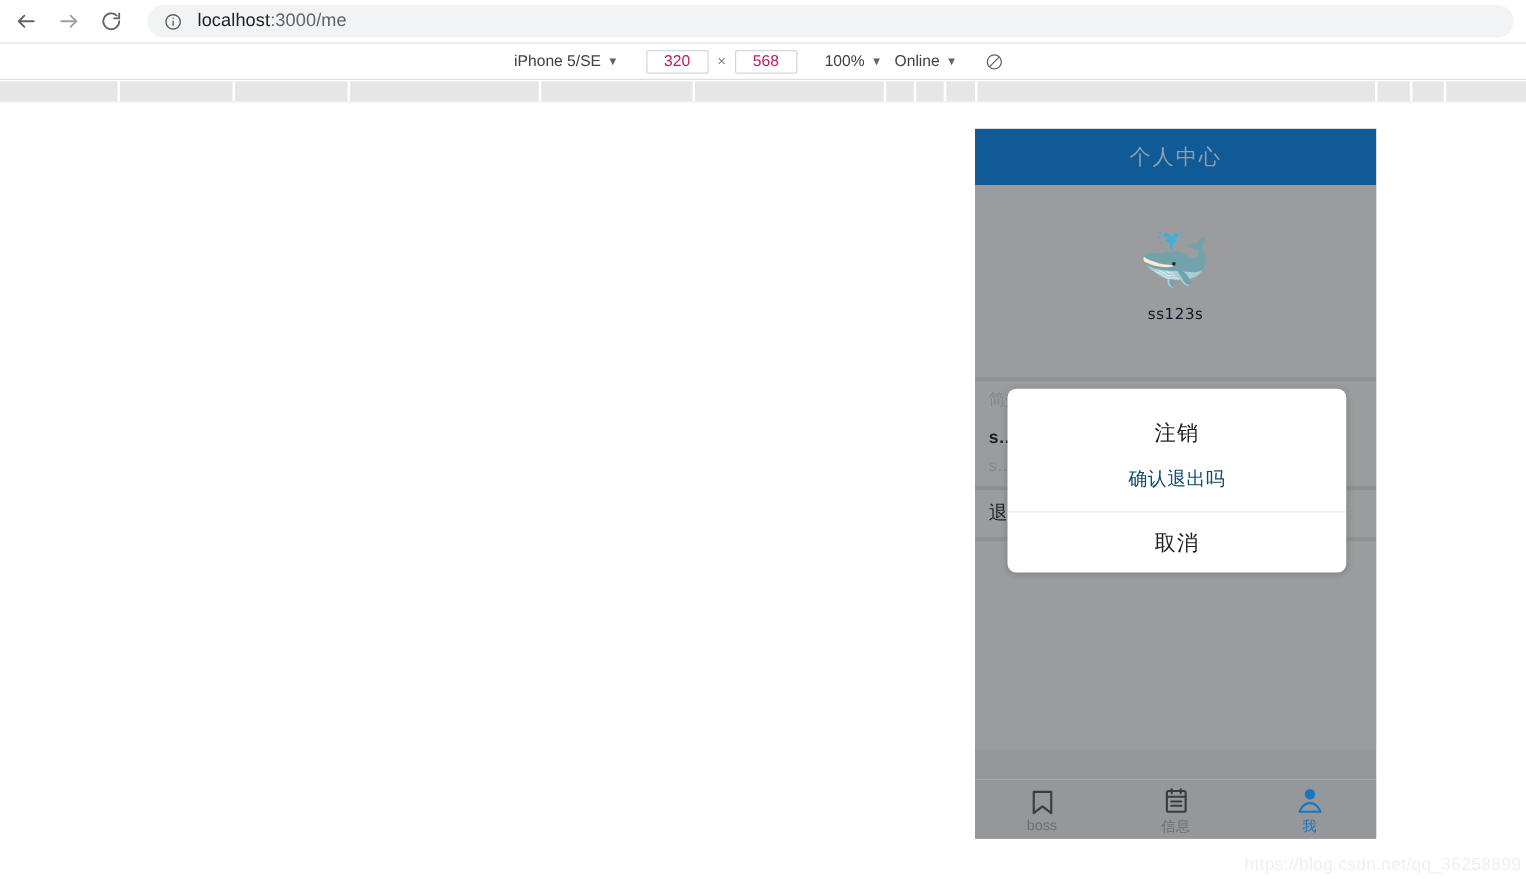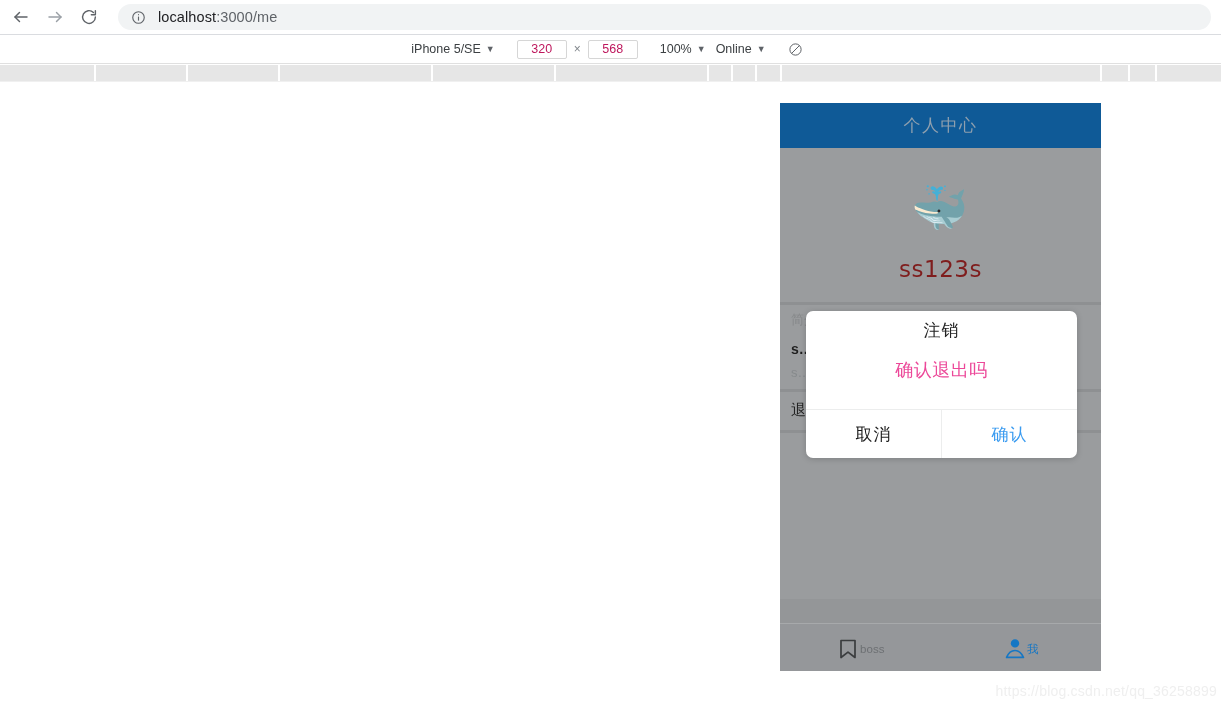--- a/index.html
+++ b/index.html
@@ -181,23 +181,23 @@
     padding-top: 34px;
     box-sizing: border-box;
   }
   #avatar {
     font-size: 46px;
     line-height: 52px;
     height: 52px;
     filter: saturate(0.85);
   }
   #username {
-    margin-top: 22px;
-    font-size: 23px;
-    color: #7f1d1d;
+    margin-top: 10px;
+    font-size: 12px;
+    color: #0f172a;
     letter-spacing: .5px;
     font-family: "DejaVu Sans", sans-serif;
   }
 
   .section-gap {
     height: 3px;
     background: #8e9092;
   }
 
   .info-row {
@@ -242,21 +242,21 @@
     width: 321px;
     height: 48px;
     background: #95979a;
     border-top: 1px solid #a7a9ab;
     display: flex;
     box-sizing: border-box;
   }
   .nav-item {
     flex: 1;
     display: flex;
-    flex-direction: row;
+    flex-direction: column;
     align-items: center;
     justify-content: center;
     padding-top: 2px;
   }
   .nav-item .nav-icon {
     height: 24px;
     display: flex;
     align-items: center;
     justify-content: center;
     color: #3a3c3e;
@@ -280,33 +280,33 @@
     border-radius: 7px;
     box-shadow: 0 1px 6px rgba(0,0,0,.18);
     overflow: hidden;
     z-index: 40;
   }
   #modal-dialog .modal-body {
     height: 98px;
     display: flex;
     flex-direction: column;
     align-items: center;
-    justify-content: flex-start;
+    justify-content: center;
     padding-top: 8px;
     box-sizing: border-box;
   }
   #modal-dialog .modal-title {
     font-size: 17px;
     color: #232323;
     letter-spacing: 1px;
   }
   #modal-dialog .modal-text {
     margin-top: 16px;
-    font-size: 18px;
-    color: #ec4899;
+    font-size: 15px;
+    color: #0c4a6e;
     letter-spacing: .5px;
   }
   #modal-dialog .modal-actions {
     height: 49px;
     border-top: 1px solid #eceded;
     display: flex;
   }
   #modal-dialog .modal-btn {
     flex: 1;
     display: flex;
@@ -440,36 +440,48 @@
 
   <div id="bottom-nav">
     <div class="nav-item">
       <span class="nav-icon">
         <svg width="24" height="24" viewBox="0 0 24 24" fill="none" stroke="currentColor" stroke-width="1.7" stroke-linejoin="round">
           <path d="M5 3.5h14v17l-7-5.4-7 5.4z"></path>
         </svg>
       </span>
       <span class="nav-label">boss</span>
     </div>
+    <div class="nav-item">
+      <span class="nav-icon">
+        <svg width="24" height="24" viewBox="0 0 24 24" fill="none" stroke="currentColor" stroke-width="1.7" stroke-linecap="round">
+          <rect x="4.5" y="3.8" width="15" height="16.6" rx="1.2"></rect>
+          <line x1="4.5" y1="8.4" x2="19.5" y2="8.4"></line>
+          <line x1="8" y1="12.2" x2="16" y2="12.2"></line>
+          <line x1="8" y1="15.6" x2="16" y2="15.6"></line>
+          <line x1="8.4" y1="2.4" x2="8.4" y2="5.6"></line>
+          <line x1="15.6" y1="2.4" x2="15.6" y2="5.6"></line>
+        </svg>
+      </span>
+      <span class="nav-label">信息</span>
+    </div>
     <div class="nav-item active">
       <span class="nav-icon">
         <svg width="24" height="24" viewBox="0 0 24 24" fill="currentColor">
           <circle cx="12" cy="6.4" r="4.2"></circle>
           <path d="M3.6 20.4c1.9-4.6 5-6.9 8.4-6.9s6.5 2.3 8.4 6.9z" fill="none" stroke="currentColor" stroke-width="1.7" stroke-linejoin="round"></path>
         </svg>
       </span>
       <span class="nav-label">我</span>
     </div>
   </div>
 </div>
 
 <div id="modal-dialog">
   <div class="modal-body">
     <div class="modal-title">注销</div>
     <div class="modal-text">确认退出吗</div>
   </div>
   <div class="modal-actions">
     <div class="modal-btn cancel">取消</div>
-    <div class="modal-btn confirm">确认</div>
   </div>
 </div>
 
 <div id="watermark">https://blog.csdn.net/qq_36258899</div>
 
 </body></html>

